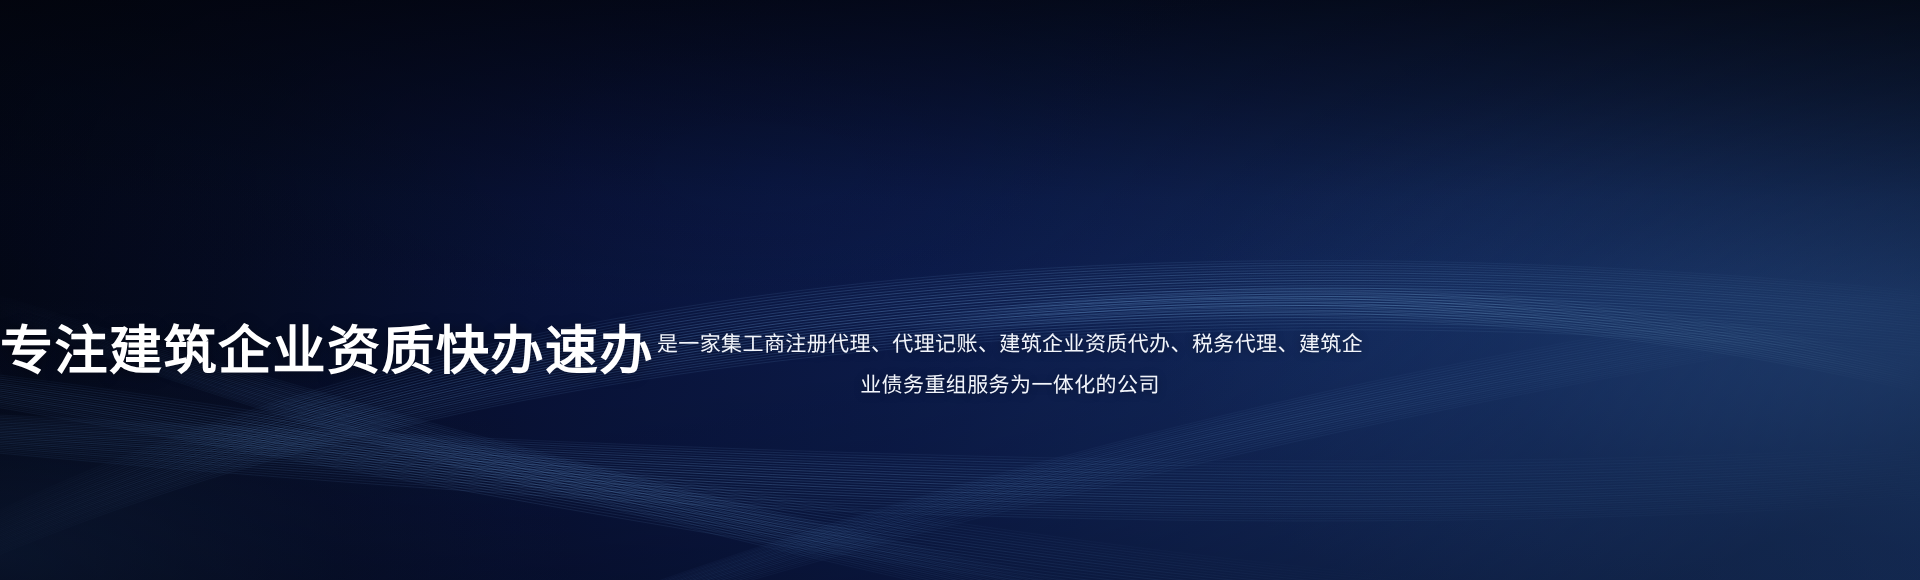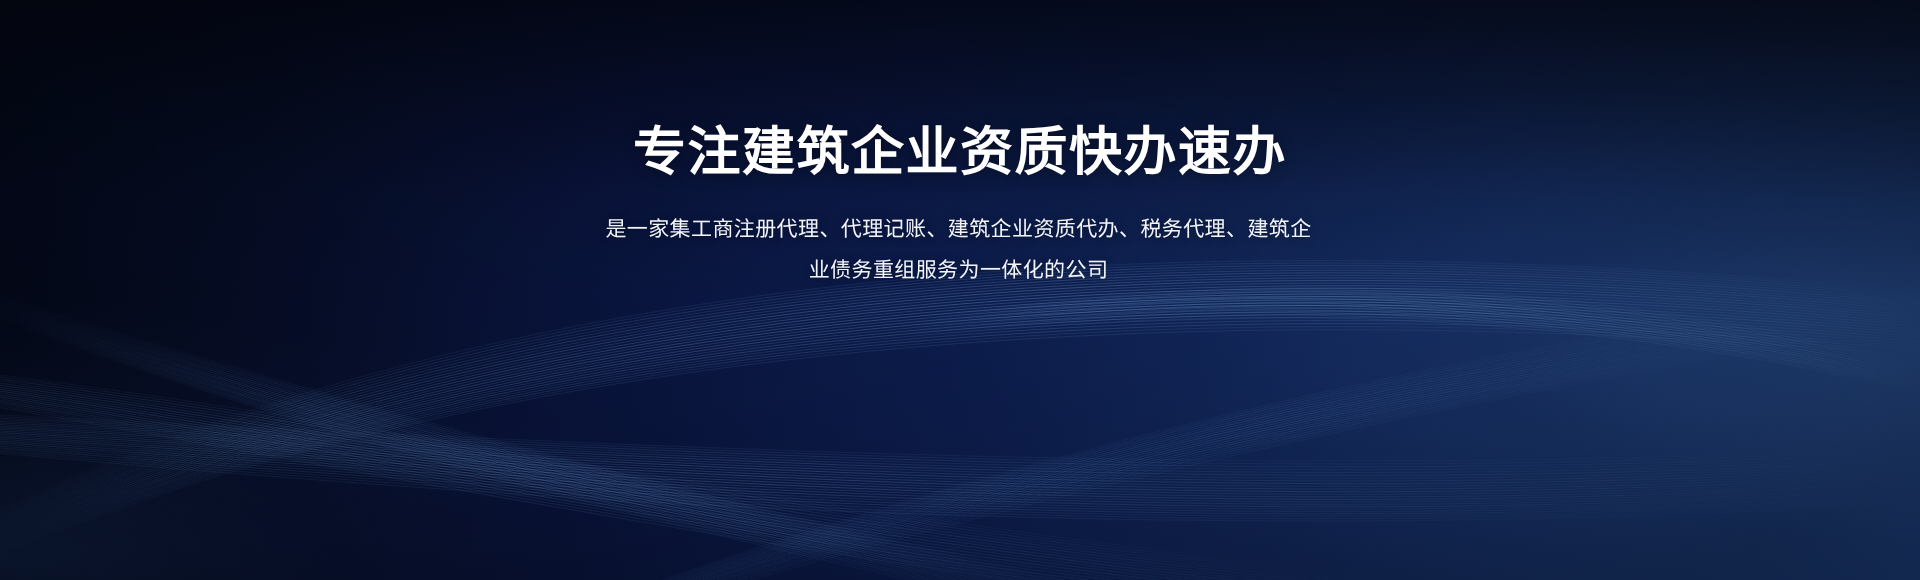--- a/index.html
+++ b/index.html
@@ -66,21 +66,21 @@
     width: 100%;
     height: 100%;
     mix-blend-mode: screen;
   }
 
   
   .content {
     position: absolute;
     inset: 0;
     display: flex;
-    flex-direction: column;
+    flex-direction: row;
     align-items: center;
     justify-content: flex-start;
     padding-top: 122px;
     box-sizing: border-box;
   }
 
   .headline {
     margin: 0;
     color: #ffffff;
     font-size: 53px;

